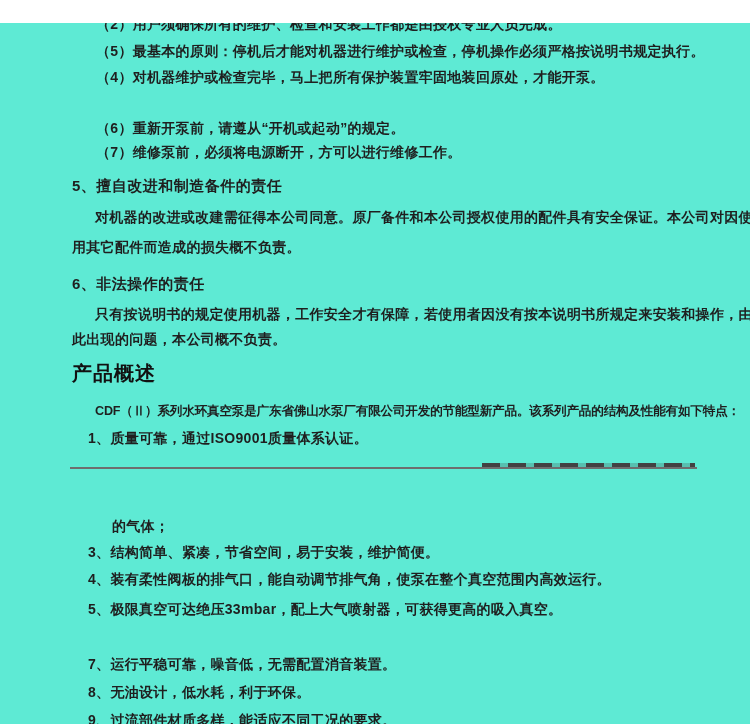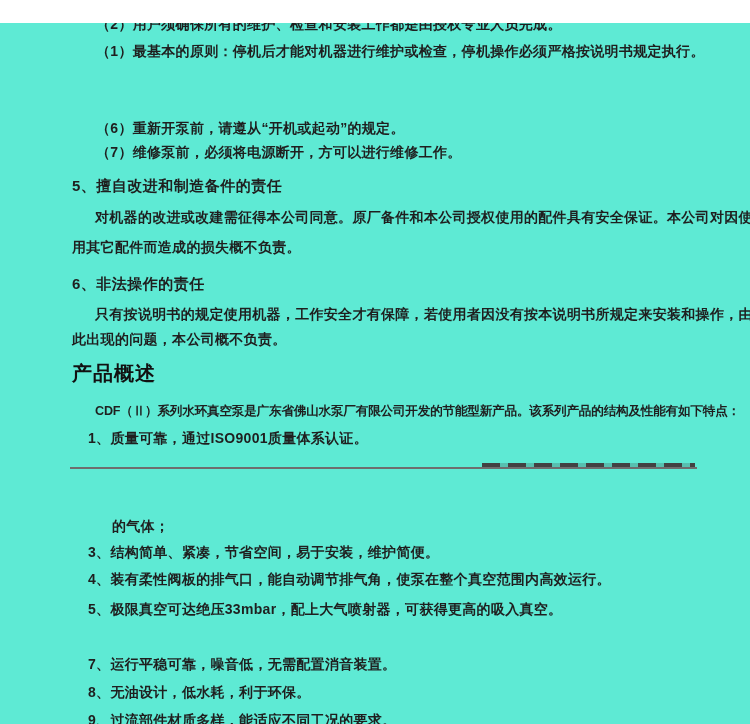--- a/index.html
+++ b/index.html
@@ -50,21 +50,22 @@
     width: 635px; height: 7px;
     background: #3f3f3f;
   }
 </style>
 </head>
 <body>
 
 <div id="page">
 
   <p class="line safety" style="top:-7px">（2）用户须确保所有的维护、检查和安装工作都是由授权专业人员完成。</p>
-  <p class="line safety" style="top:20px">（1）最基本的原则：停机后才能对机器进行维护或检查，停机操作必须严格按说明书规定执行。</p>
+  <p class="line safety" style="top:20px">（5）最基本的原则：停机后才能对机器进行维护或检查，停机操作必须严格按说明书规定执行。</p>
+  <p class="line safety" style="top:46px">（4）对机器维护或检查完毕，马上把所有保护装置牢固地装回原处，才能开泵。</p>
   <p class="line safety" style="top:97px">（6）重新开泵前，请遵从“开机或起动”的规定。</p>
   <p class="line safety" style="top:121px">（7）维修泵前，必须将电源断开，方可以进行维修工作。</p>
 
   <p class="line sec-title" style="top:154px">5、擅自改进和制造备件的责任</p>
   <p class="line para-indent" style="top:186px">对机器的改进或改建需征得本公司同意。原厂备件和本公司授权使用的配件具有安全保证。本公司对因使</p>
   <p class="line para-cont" style="top:216px">用其它配件而造成的损失概不负责。</p>
 
   <p class="line sec-title" style="top:252px">6、非法操作的责任</p>
   <p class="line para-indent" style="top:283px">只有按说明书的规定使用机器，工作安全才有保障，若使用者因没有按本说明书所规定来安装和操作，由</p>
   <p class="line para-cont" style="top:308px">此出现的问题，本公司概不负责。</p>

